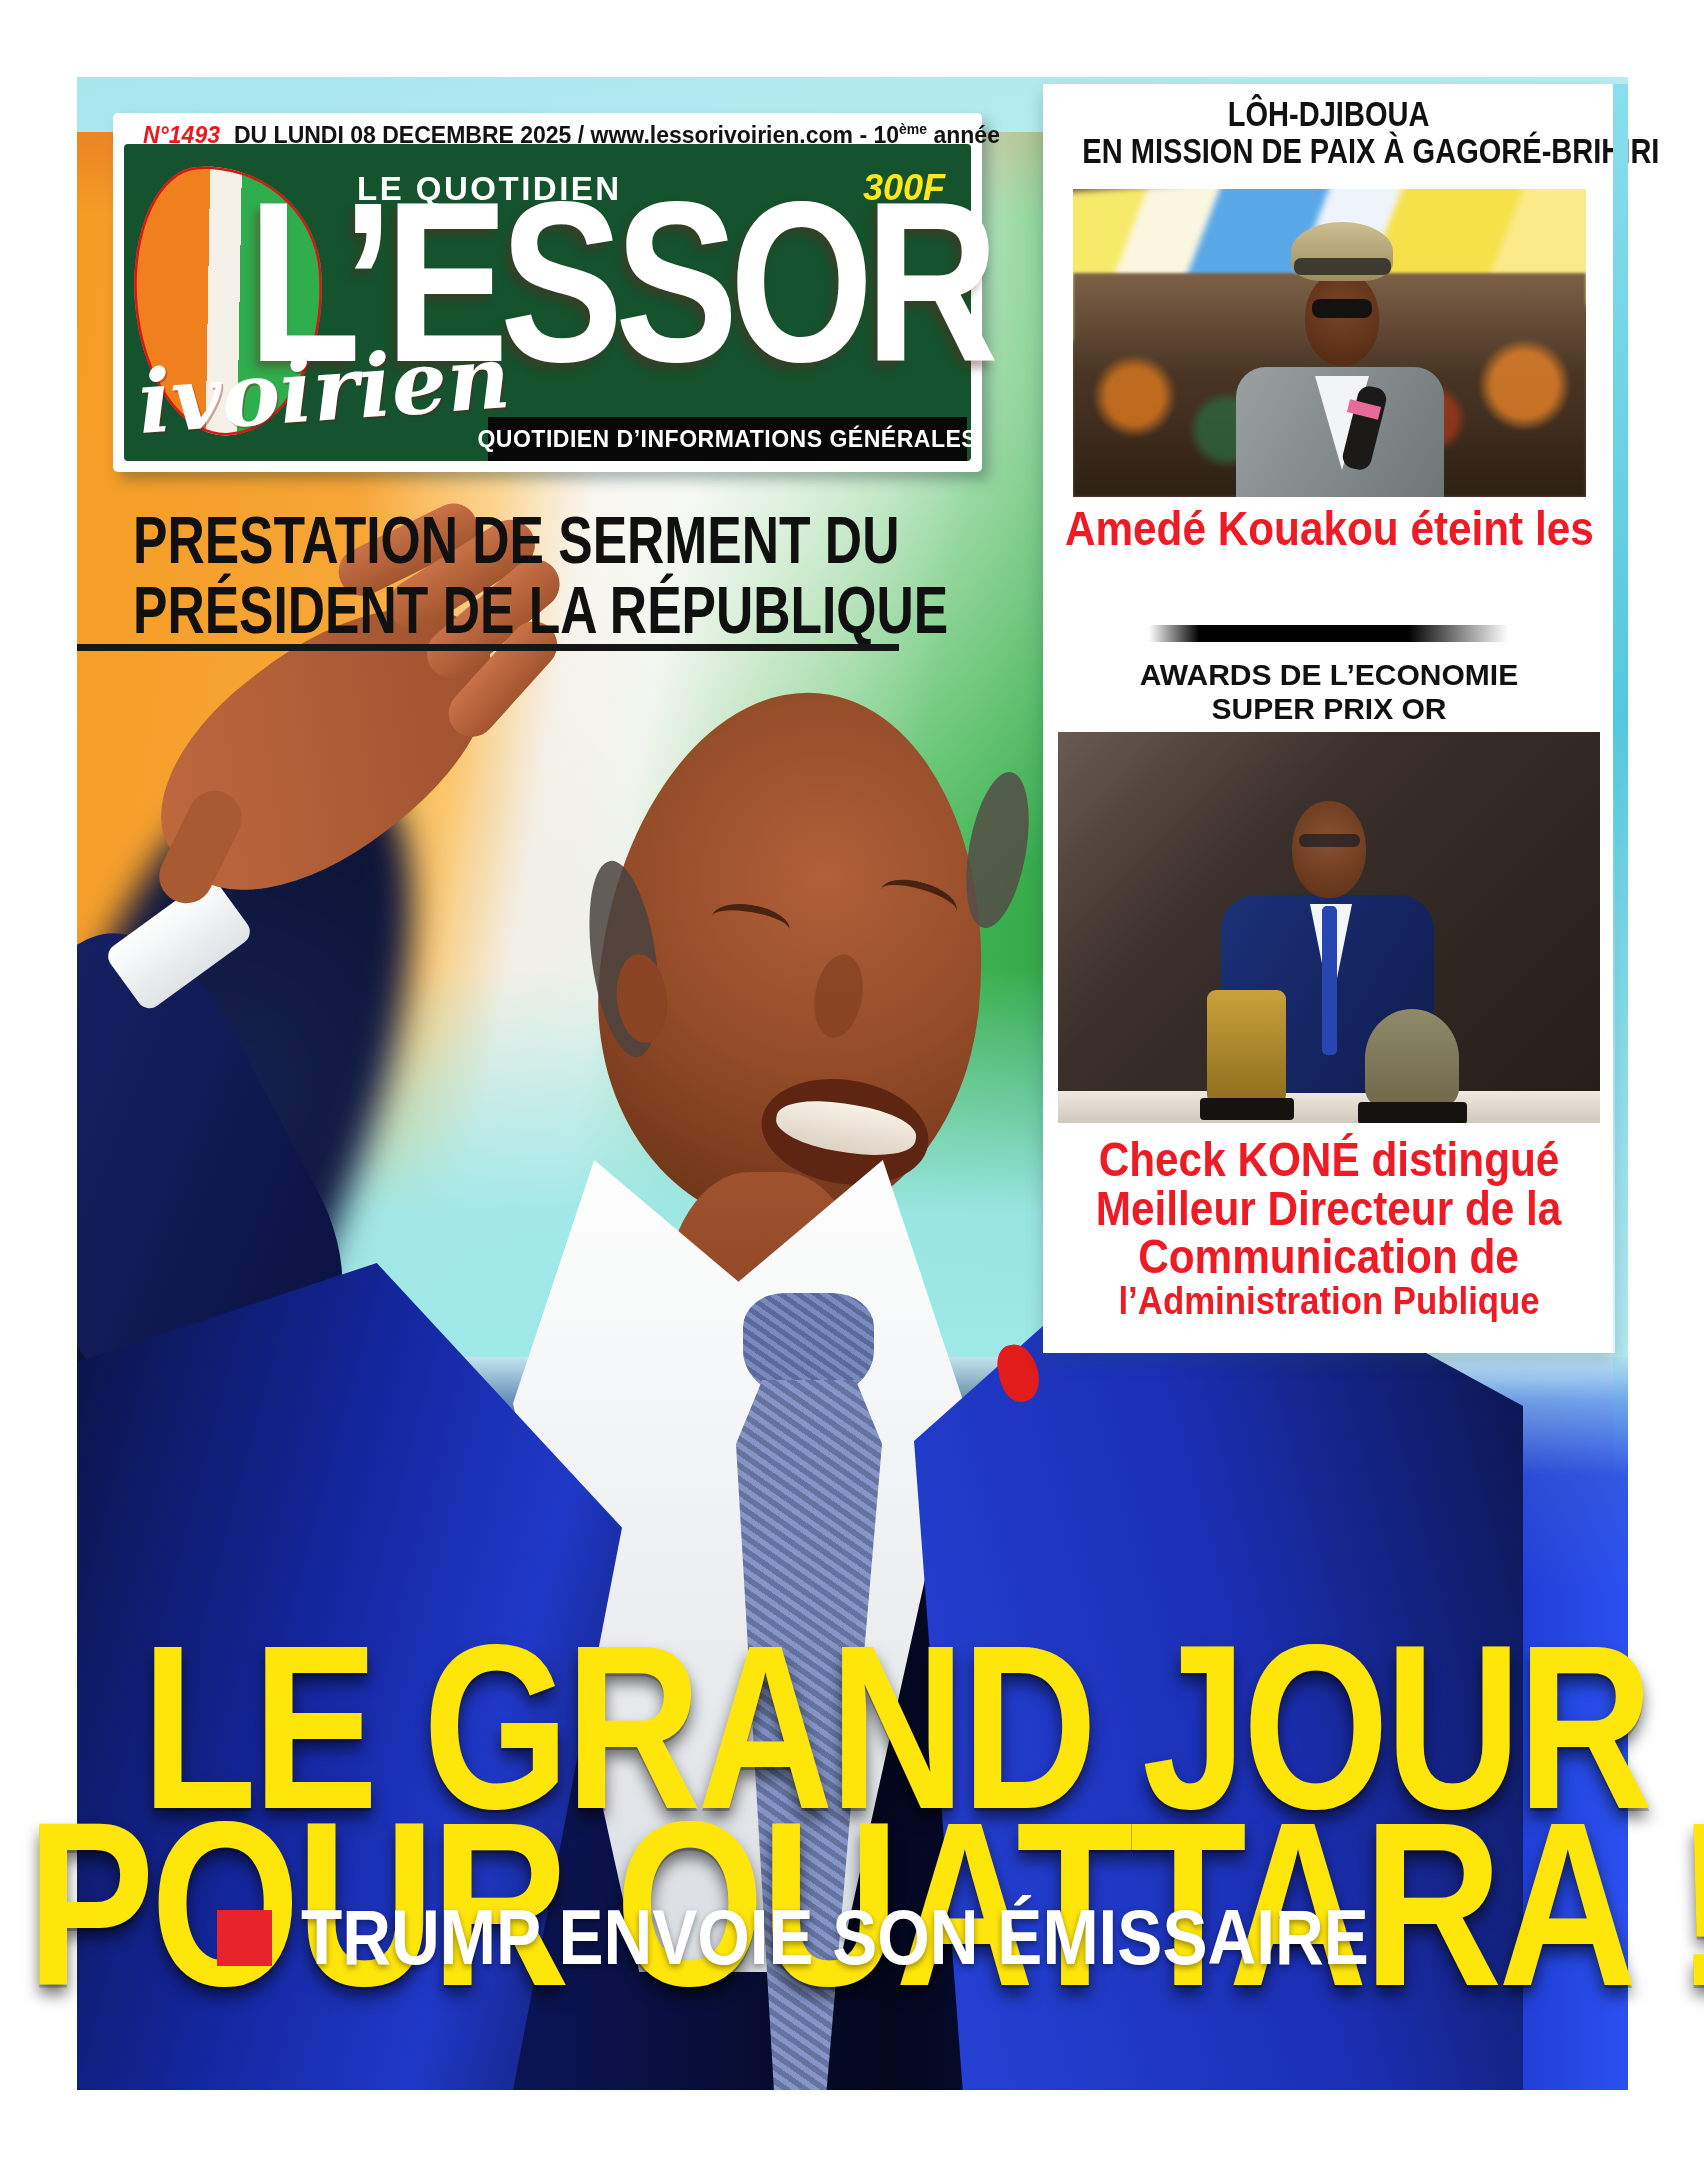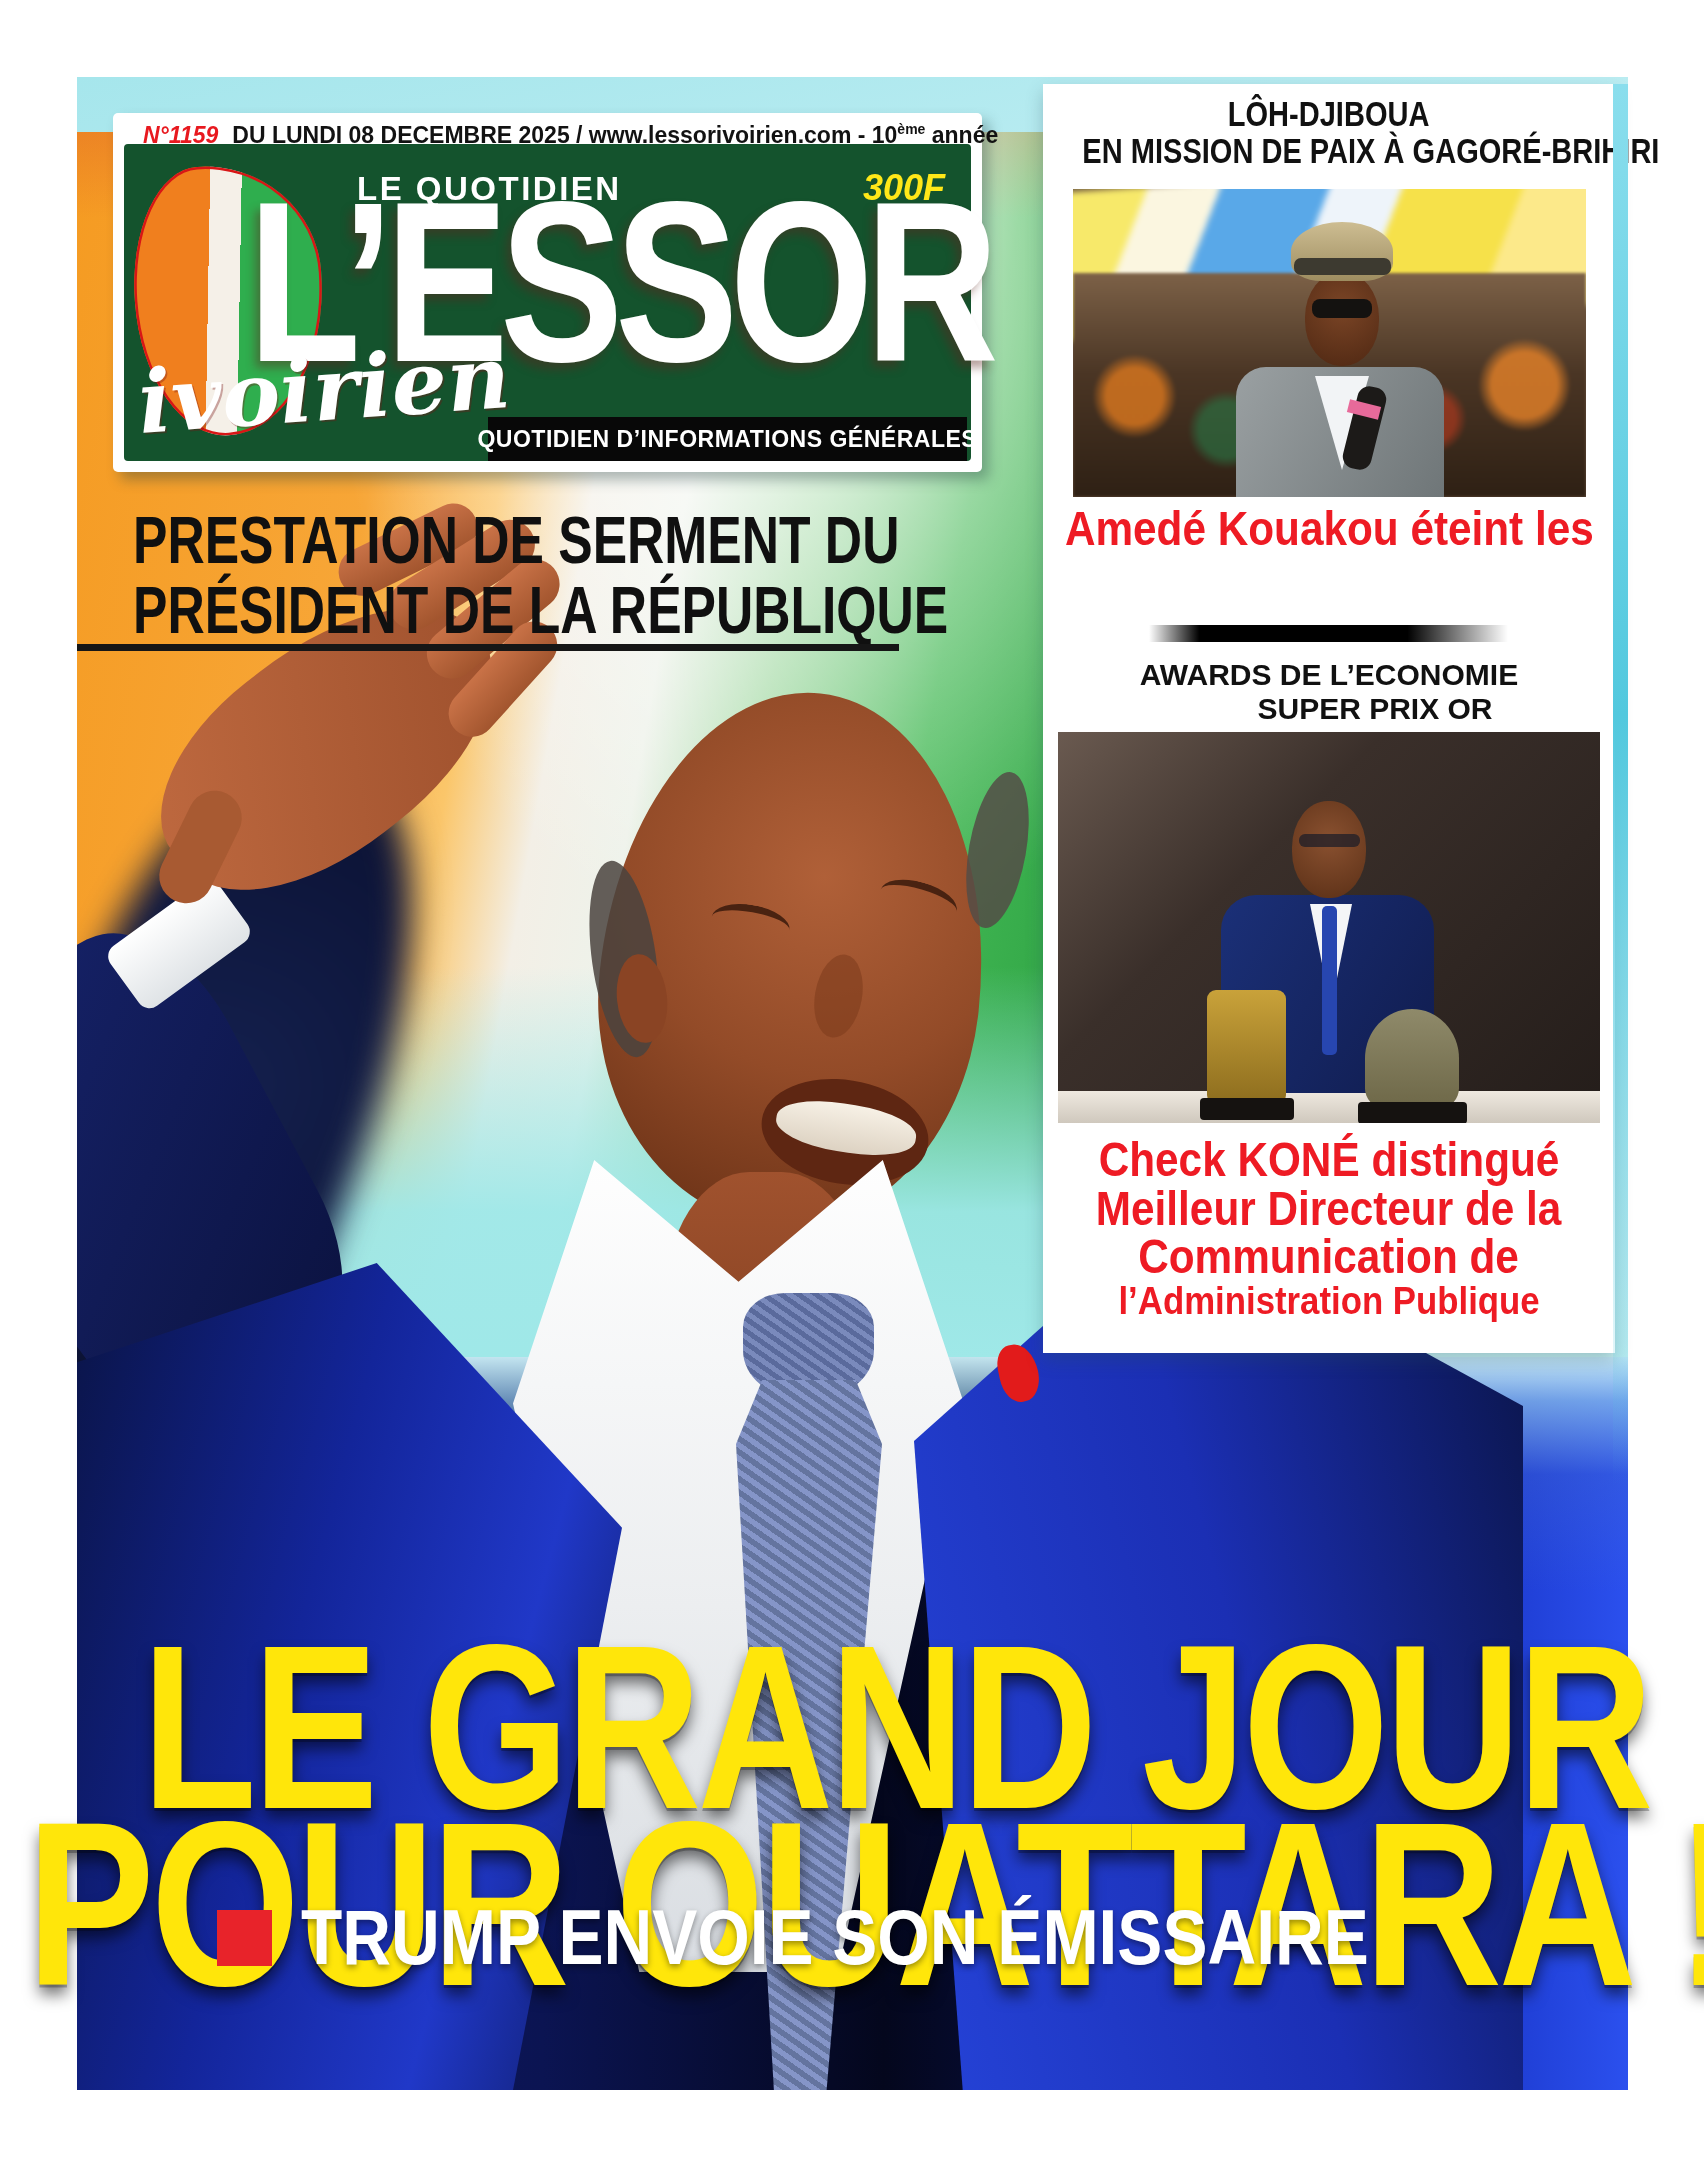--- a/index.html
+++ b/index.html
@@ -137,21 +137,21 @@
   .pp1-hatband{position:absolute;left:221px;top:69px;width:97px;height:17px;background:#3d3a30;border-radius:7px;}
   .pp1-mic{position:absolute;left:277px;top:197px;width:29px;height:84px;border-radius:12px;background:#1c1a18;transform:rotate(14deg);}
   .pp1-micring{position:absolute;left:275px;top:214px;width:32px;height:13px;background:#e76a9a;transform:rotate(14deg);}
   .p-red{position:absolute;left:0;width:100%;text-align:center;color:#ee1b24;font-weight:bold;white-space:nowrap;z-index:2;}
   .p-red span{display:inline-block;transform:scale(.94,1.06);}
   .pr1a{top:419px;font-size:45px;}
   .pr1b{top:470px;font-size:45px;}
   .p-div{position:absolute;left:106px;top:541px;width:359px;height:17px;
     background:linear-gradient(90deg,rgba(0,0,0,0) 0%,#000 14% 72%,rgba(0,0,0,0) 100%);}
   .pa1{top:574px;font-size:30px;}
-  .pa2{top:608px;font-size:30px;margin-left:46px;}
+  .pa2{top:608px;font-size:30px;}
   .p-photo2{position:absolute;left:15px;top:648px;width:542px;height:391px;overflow:hidden;
     background:linear-gradient(135deg,#6a5a50 0%,#3a2f2a 35%,#241d1a 100%);}
   .pp2-floor{position:absolute;left:0;bottom:0;width:100%;height:32px;background:linear-gradient(#efe9e0,#cfc8bd);}
   .pp2-suit{position:absolute;left:163px;top:163px;width:213px;height:198px;border-radius:35px 35px 0 0;
     background:linear-gradient(120deg,#1b3078,#101c4e);}
   .pp2-shirt{position:absolute;left:252px;top:172px;width:42px;height:104px;background:#f4f5f7;
     clip-path:polygon(0 0,100% 0,50% 100%);}
   .pp2-tie{position:absolute;left:264px;top:174px;width:15px;height:149px;background:#2746b0;border-radius:5px;}
   .pp2-face{position:absolute;left:234px;top:69px;width:74px;height:97px;border-radius:48%;
     background:radial-gradient(circle at 50% 40%,#8a5130,#5a2f16);}
@@ -218,21 +218,21 @@
     <div class="ph-tie"></div>
     <div class="ph-lapel-left"></div>
     <div class="ph-lapel-right"></div>
     <div class="ph-pin"></div>
   </div>
 
   <div class="teal-stripe"></div>
 
   <div class="masthead">
     <div class="issue-row">
-      <span class="issue-no">N°1159</span><span>DU LUNDI 08 DECEMBRE 2025 / www.lessorivoirien.com - 10</span><sup>ème</sup><span> année</span>
+      <span class="issue-no">N°1493</span><span>DU LUNDI 08 DECEMBRE 2025 / www.lessorivoirien.com - 10</span><sup>ème</sup><span> année</span>
     </div>
     <div class="brandbox">
       <div class="kicker">LE QUOTIDIEN</div>
       <div class="price">300F</div>
       <div class="map"></div>
       <div class="logotype">L’ESSOR</div>
       <div class="script">ivoirien</div>
       <div class="tagline">
         <span>QUOTIDIEN D’INFORMATIONS GÉNÉRALES</span>
       </div>

